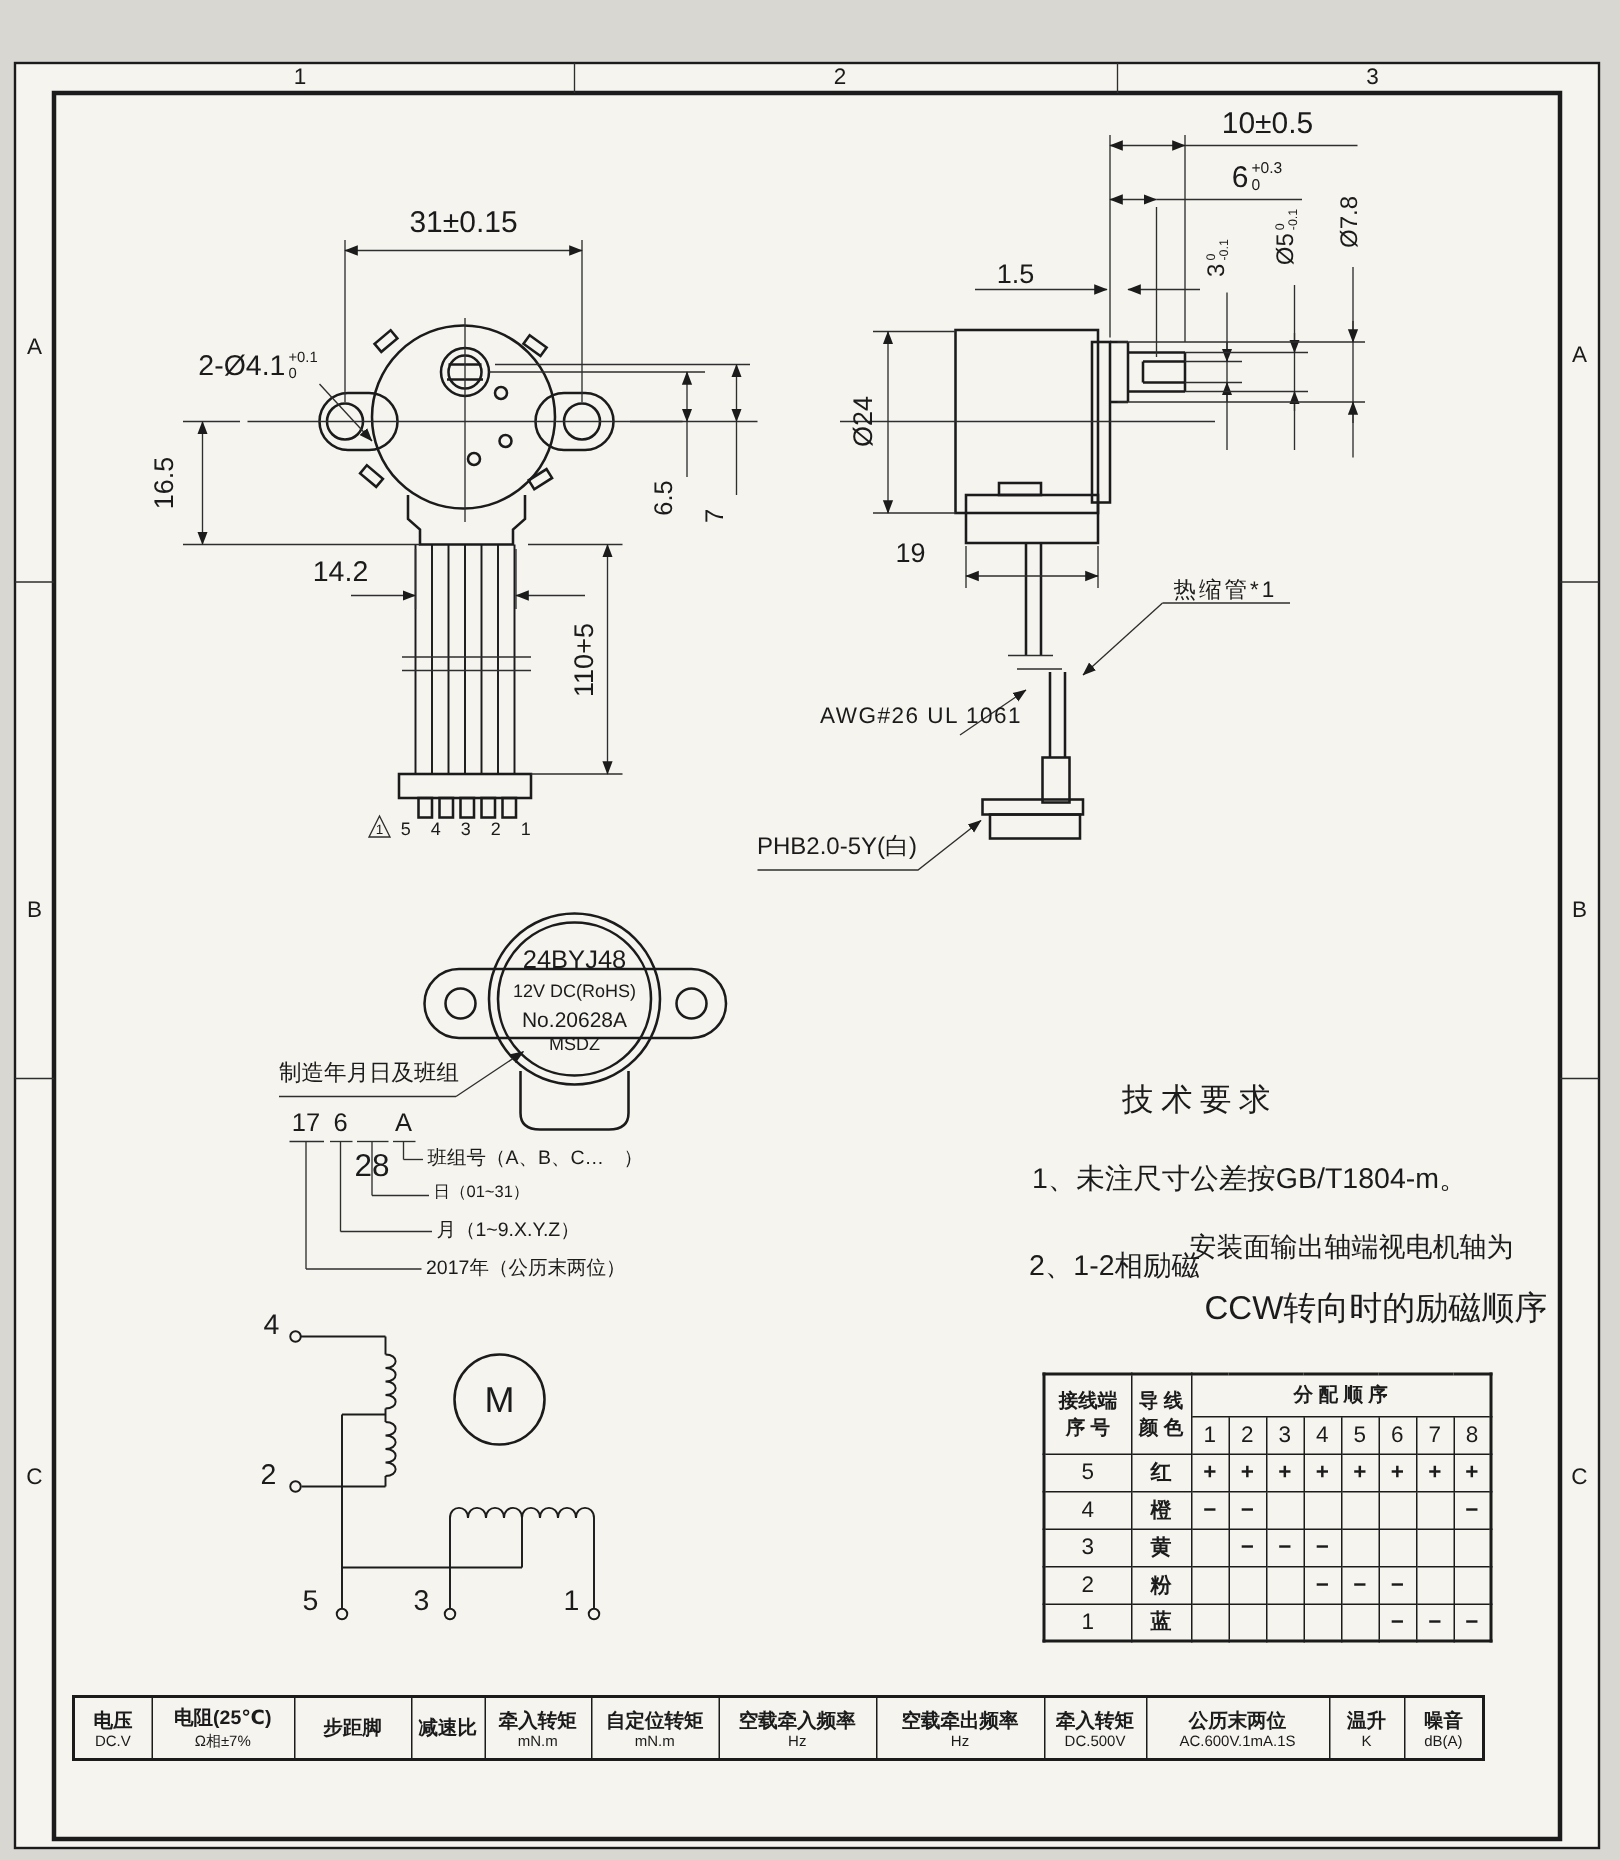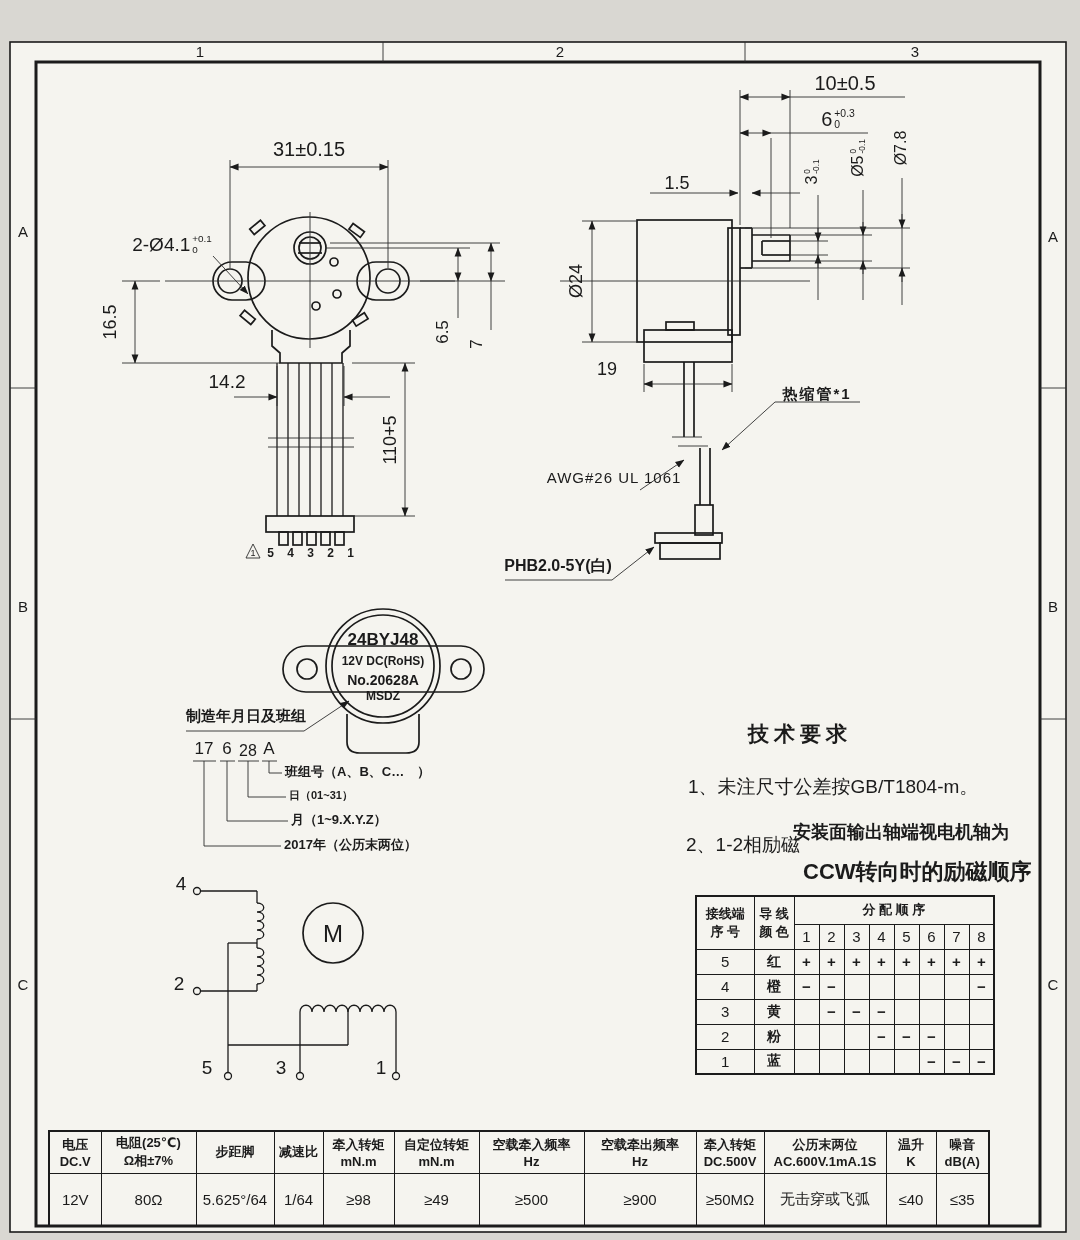--- a/index.html
+++ b/index.html
@@ -13,31 +13,31 @@
   .s-th{stroke:#1b1b1b;stroke-width:1.7;fill:none;}
   .s-md{stroke:#1b1b1b;stroke-width:1.3;fill:none;}
   .s-tn{stroke:#2e2e2e;stroke-width:0.9;fill:none;}
   .s-fr{stroke:#1b1b1b;fill:none;}
   .lbl{position:absolute;transform:translate(-50%,-50%);white-space:nowrap;z-index:3;line-height:1.05;}
   .la{transform:translate(0,-50%);}
   .rot{transform:translate(-50%,-50%) rotate(-90deg);}
   .stk{display:flex;align-items:center;gap:2px;}
   .tol{display:inline-flex;flex-direction:column;font-size:0.52em;line-height:1.1;text-align:left;}
   .tol i{font-style:normal;}
-  .b{font-weight:700;}
+  .b{font-weight:400;}
   table{position:absolute;border-collapse:collapse;table-layout:fixed;z-index:3;background:transparent;}
   td{border:1.6px solid #1b1b1b;text-align:center;vertical-align:middle;padding:0;overflow:hidden;}
   .ptable{border:2.2px solid #1b1b1b;}
   .ptable .hz{font-size:13px;font-weight:700;}
   .ptable .num{font-size:15px;}
   .ptable .sign{font-size:15px;font-weight:700;}
   .ptable .clr{font-size:14px;font-weight:700;}
   .stable{border:2.2px solid #1b1b1b;}
   .stable .sh1{font-size:13px;font-weight:700;}
-  .stable .sh2{font-size:13px;font-weight:700;}
+  .stable .sh2{font-size:10px;font-weight:400;}
   .stable .sh2:empty{display:none;}
   .stable .sval{font-size:15px;}
 </style>
 </head>
 <body>
 
 <div class="paper"></div>
 
 <svg class="art" width="1080" height="1240" viewBox="0 0 1080 1240">
   <defs>
@@ -295,41 +295,41 @@
 <div class="lbl b" style="left:558px;top:566px;font-size:16px">PHB2.0-5Y(白)</div>
 
 <div class="lbl b" style="left:383px;top:640px;font-size:17px">24BYJ48</div>
 <div class="lbl b" style="left:383px;top:661px;font-size:12px">12V DC(RoHS)</div>
 <div class="lbl b" style="left:383px;top:680px;font-size:14px">No.20628A</div>
 <div class="lbl b" style="left:383px;top:696px;font-size:12px">MSDZ</div>
 <div class="lbl b" style="left:246px;top:716px;font-size:15px">制造年月日及班组</div>
 
 <div class="lbl" style="left:204px;top:749px;font-size:17px">17</div>
 <div class="lbl" style="left:227px;top:749px;font-size:17px">6</div>
-<div class="lbl" style="left:248px;top:751px;font-size:16px">28</div>
+<div class="lbl" style="left:248px;top:778px;font-size:21px">28</div>
 <div class="lbl" style="left:269px;top:749px;font-size:17px">A</div>
 <div class="lbl la b" style="left:285px;top:772px;font-size:13px">班组号（A、B、C…　）</div>
 <div class="lbl la b" style="left:289px;top:796px;font-size:11px">日（01~31）</div>
 <div class="lbl la b" style="left:291px;top:820px;font-size:13px">月（1~9.X.Y.Z）</div>
 <div class="lbl la b" style="left:284px;top:845px;font-size:13px">2017年（公历末两位）</div>
 
 <div class="lbl b" style="left:800px;top:734px;font-size:21px;letter-spacing:5px">技术要求</div>
 <div class="lbl la" style="left:688px;top:787px;font-size:19px">1、未注尺寸公差按GB/T1804-m。</div>
 <div class="lbl la" style="left:686px;top:845px;font-size:19px">2、1-2相励磁</div>
 <div class="lbl la b" style="left:793px;top:832px;font-size:18px">安装面输出轴端视电机轴为</div>
 <div class="lbl la b" style="left:803px;top:872px;font-size:22px">CCW转向时的励磁顺序</div>
 
 <div class="lbl" style="left:181px;top:884px;font-size:19px">4</div>
 <div class="lbl" style="left:179px;top:984px;font-size:19px">2</div>
 <div class="lbl" style="left:207px;top:1068px;font-size:19px">5</div>
 <div class="lbl" style="left:281px;top:1068px;font-size:19px">3</div>
 <div class="lbl" style="left:381px;top:1068px;font-size:19px">1</div>
 <div class="lbl" style="left:333px;top:934px;font-size:24px">M</div>
 
-<table class="ptable" style="left:695px;top:895px;width:298px">
+<table class="ptable" style="left:695px;top:915px;width:298px">
   <colgroup>
       <col style="width:58px">
       <col style="width:40px">
       <col style="width:25px">
       <col style="width:25px">
       <col style="width:25px">
       <col style="width:25px">
       <col style="width:25px">
       <col style="width:25px">
       <col style="width:25px">
@@ -471,28 +471,14 @@
         </td>
     <td>
           <div class="sh1">温升</div>
           <div class="sh2">K</div>
         </td>
     <td>
           <div class="sh1">噪音</div>
           <div class="sh2">dB(A)</div>
         </td>
   </tr>
-  <tr style="height:53px">
-    <td class="sval">12V</td>
-    <td class="sval">80Ω</td>
-    <td class="sval">5.625°/64</td>
-    <td class="sval">1/64</td>
-    <td class="sval">≥98</td>
-    <td class="sval">≥49</td>
-    <td class="sval">≥500</td>
-    <td class="sval">≥900</td>
-    <td class="sval">≥50MΩ</td>
-    <td class="sval">无击穿或飞弧</td>
-    <td class="sval">≤40</td>
-    <td class="sval">≤35</td>
-  </tr>
 </tbody>
   </table>
 
 </body></html>

